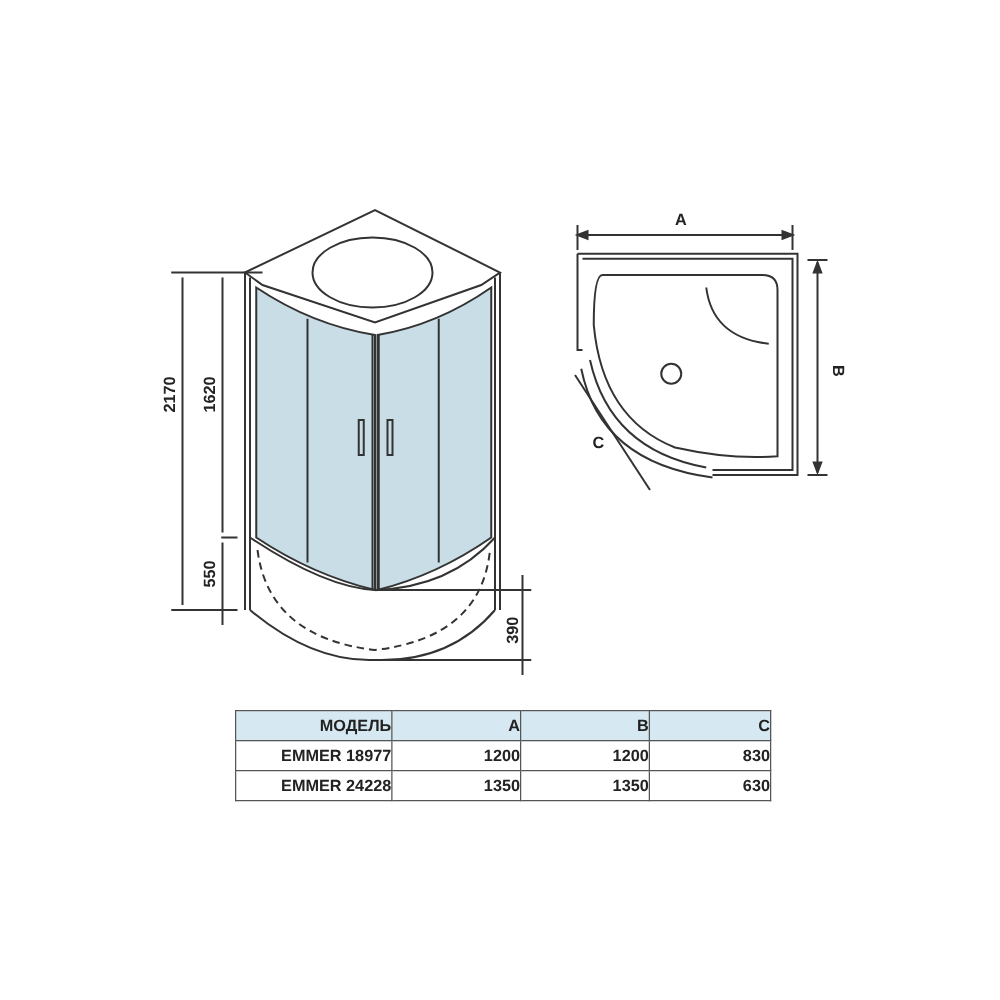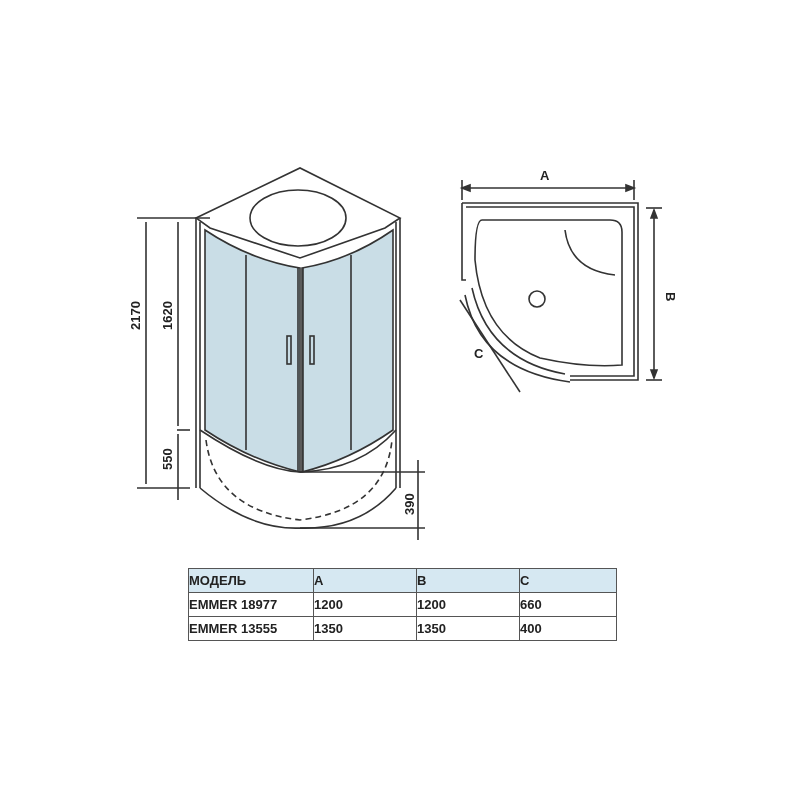--- a/index.html
+++ b/index.html
@@ -1,19 +1,19 @@
 <!DOCTYPE html>
 <html><head>
 <meta charset="utf-8">
 <style>
   html, body { margin:0; padding:0; background:#ffffff; }
   body { width:800px; height:800px; position:relative; overflow:hidden; font-family:"Liberation Sans", sans-serif; }
   svg text { font-family:"Liberation Sans", sans-serif; font-weight:bold; fill:#222; }
   .spec-table { position:absolute; left:188px; top:568px; border-collapse:collapse; font-family:"Liberation Sans", sans-serif; font-weight:bold; font-size:13px; color:#222; }
-  .spec-table td, .spec-table th { border:1.5px solid #555; height:23px; text-align:left; padding:0; }
+  .spec-table td, .spec-table th { border:1.5px solid #555; height:23px; text-align:right; padding:0; }
   .spec-table th { background:#d6e8f2; }
   .c0 { width:124px; } .c1 { width:102px; } .c2 { width:102px; } .c3 { width:96px; }
 </style>
 </head>
 <body>
 
 <svg width="800" height="800" style="position:absolute;left:0;top:0;">
   <g fill="none" stroke="#333" stroke-width="1.6">
 
     <polygon points="196,218 300,168 400,218 385,228 300,258 210,228" fill="#fff"></polygon>
@@ -83,22 +83,22 @@
       <tr>
     <th class="c0">МОДЕЛЬ</th>
     <th class="c1">A</th>
     <th class="c2">B</th>
     <th class="c3">C</th>
   </tr>
   <tr>
     <td>EMMER 18977</td>
     <td>1200</td>
     <td>1200</td>
-    <td>660</td>
+    <td>830</td>
   </tr>
   <tr>
-    <td>EMMER 13555</td>
+    <td>EMMER 24228</td>
     <td>1350</td>
     <td>1350</td>
-    <td>400</td>
+    <td>630</td>
   </tr>
 </tbody>
   </table>
 
 </body></html>

